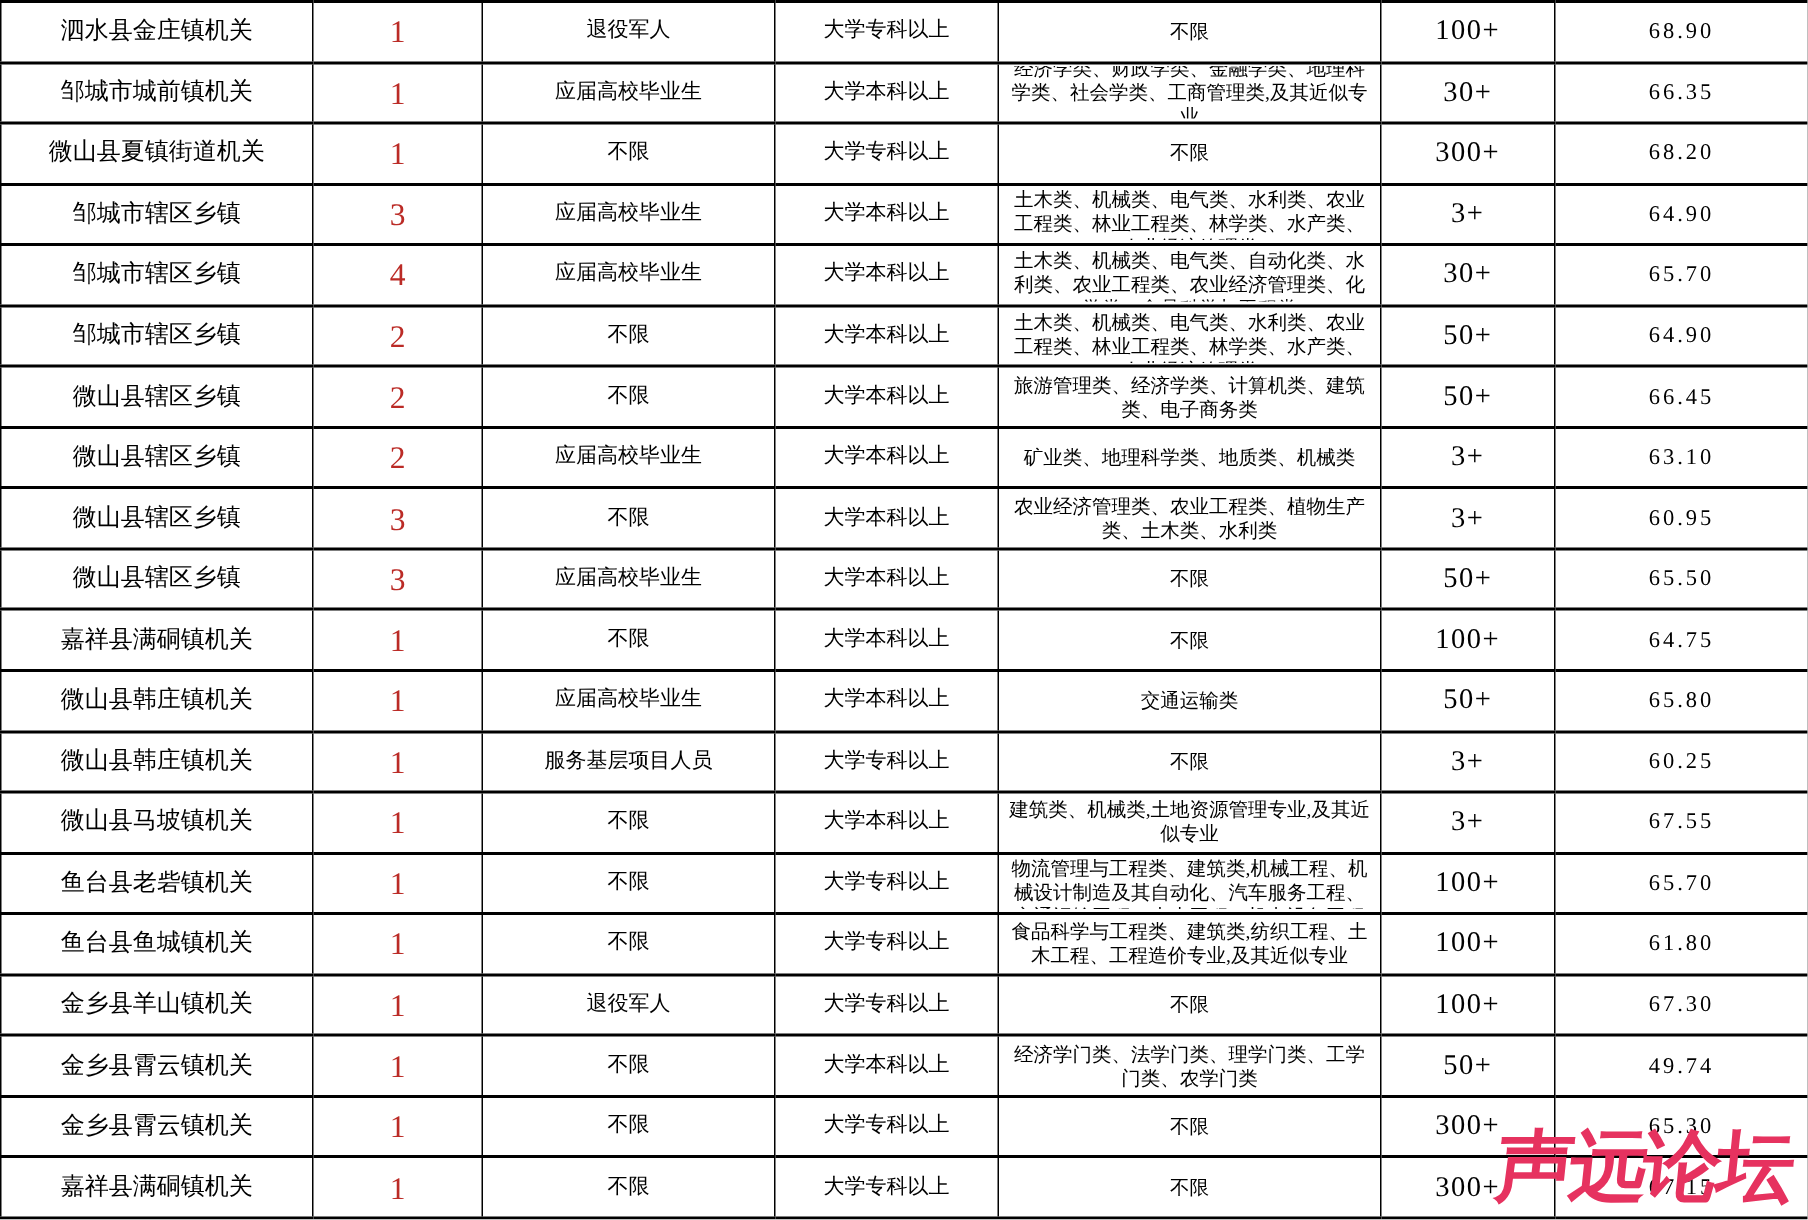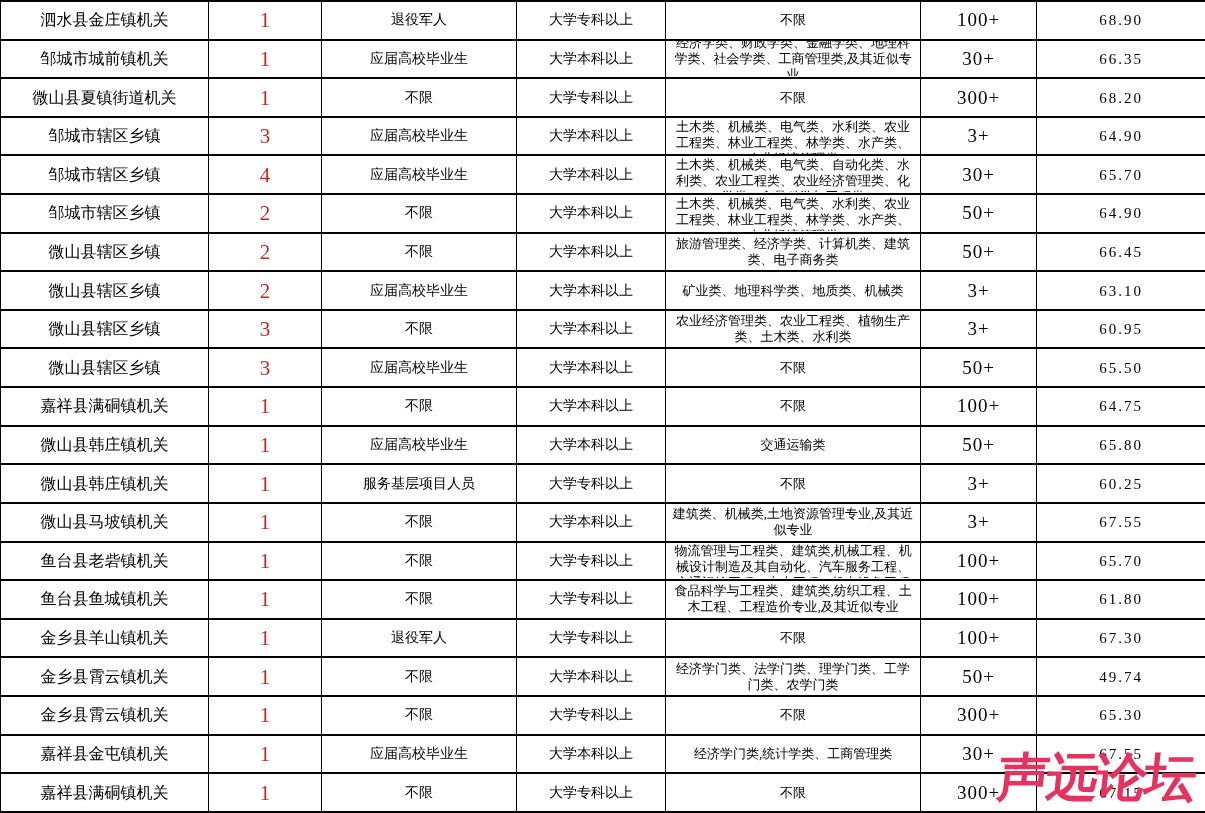--- a/index.html
+++ b/index.html
@@ -540,43 +540,20 @@
           <div class="cellclip">不限</div>
         </td>
     <td class="c-count">
           <div class="cellclip">300+</div>
         </td>
     <td class="c-score">
           <div class="cellclip">65.30</div>
         </td>
   </tr>
 
-  <tr>
-    <td class="c-org">
-          <div class="cellclip">嘉祥县金屯镇机关</div>
-        </td>
-    <td class="c-num">
-          <div class="cellclip">1</div>
-        </td>
-    <td class="c-cat">
-          <div class="cellclip">应届高校毕业生</div>
-        </td>
-    <td class="c-edu">
-          <div class="cellclip">大学本科以上</div>
-        </td>
-    <td class="c-major">
-          <div class="cellclip">经济学门类,统计学类、工商管理类</div>
-        </td>
-    <td class="c-count">
-          <div class="cellclip">30+</div>
-        </td>
-    <td class="c-score">
-          <div class="cellclip">67.55</div>
-        </td>
-  </tr>
 
   <tr>
     <td class="c-org">
           <div class="cellclip">嘉祥县满硐镇机关</div>
         </td>
     <td class="c-num">
           <div class="cellclip">1</div>
         </td>
     <td class="c-cat">
           <div class="cellclip">不限</div>

